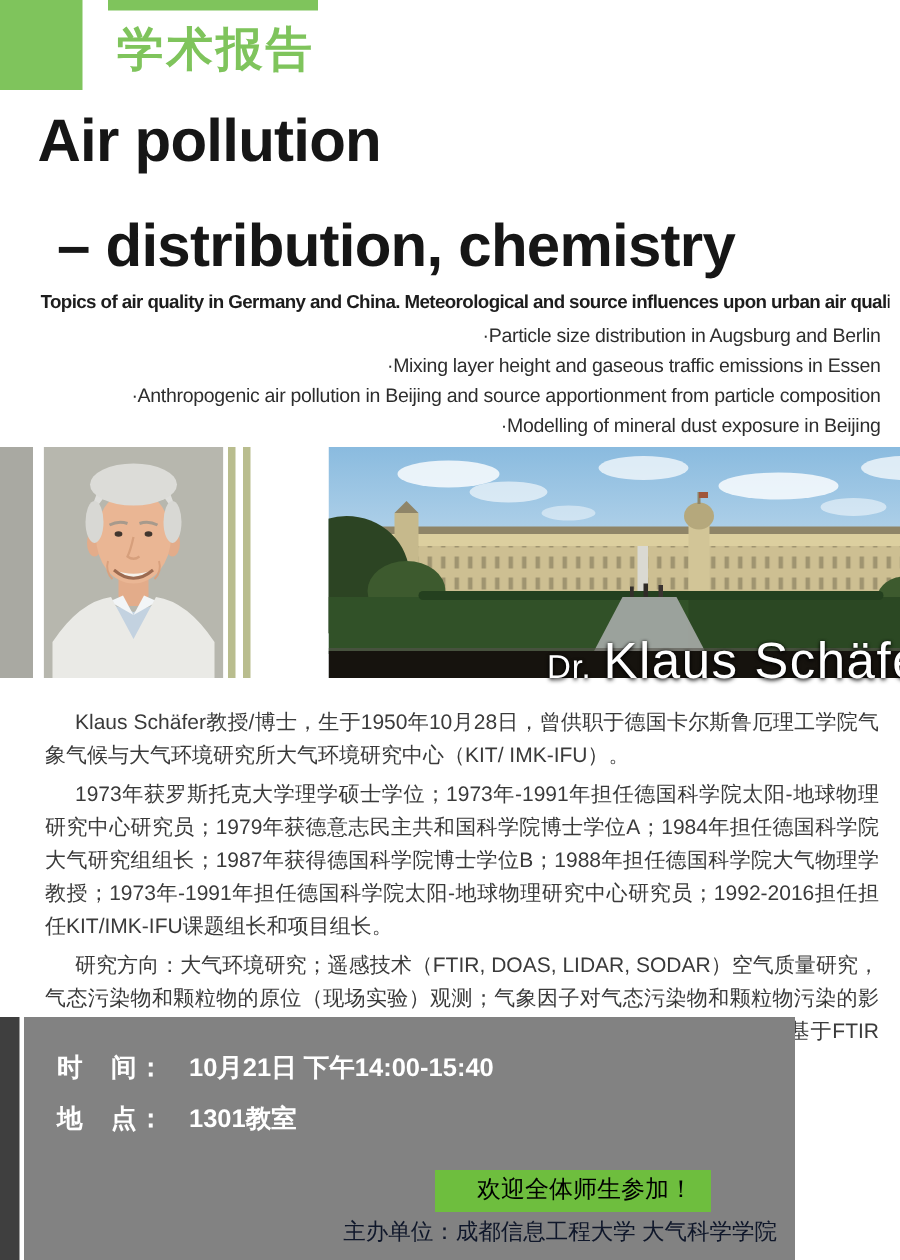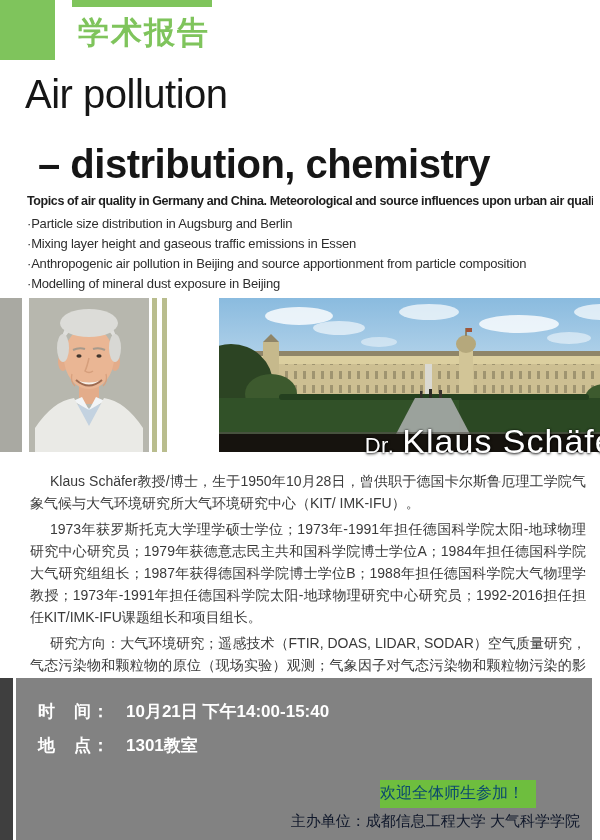--- a/index.html
+++ b/index.html
@@ -17,28 +17,28 @@
 
   
   .accent-square { position: absolute; left: 0; top: 0; width: 55px; height: 60px; background: #7fc45c; }
   .accent-bar    { position: absolute; left: 72px; top: 0; width: 140px; height: 7px; background: #7fc45c; }
   .tag-title {
     position: absolute; left: 78px; top: 12px;
     font-size: 31px; font-weight: 700; color: #7fc45c; letter-spacing: 2px;
   }
 
   
-  .title-line1 { position: absolute; left: 25px; top: 72px;  font-size: 40px; font-weight: 400; color: #161616; letter-spacing: -0.5px; }
+  .title-line1 { position: absolute; left: 25px; top: 72px;  font-size: 40px; font-weight: 700; color: #161616; letter-spacing: -0.5px; }
   .title-line2 { position: absolute; left: 38px; top: 142px; font-size: 40px; font-weight: 700; color: #161616; letter-spacing: -0.5px; }
   .subtitle {
     position: absolute; left: 27px; top: 194px; width: 566px;
     font-size: 12.5px; font-weight: 700; color: #1d1d1d;
     white-space: nowrap; letter-spacing: -0.4px; overflow: hidden;
   }
-  .topics { position: absolute; left: 27px; top: 214px; width: 560px; }
+  .topics { position: absolute; left: 27px; top: 214px; width: 560px; text-align: right; }
   .topic-item { font-size: 13px; color: #2d2d2d; line-height: 20px; letter-spacing: -0.2px; }
 
   
   .gray-strip   { position: absolute; left: 0;   top: 298px; width: 22px; height: 154px; background: #a9a9a2; }
   .portrait-box { position: absolute; left: 29px; top: 298px; width: 120px; height: 154px; overflow: hidden; }
   .olive-stripe-1 { position: absolute; left: 152px; top: 298px; width: 5px; height: 154px; background: #b9bd8e; }
   .olive-stripe-2 { position: absolute; left: 162px; top: 298px; width: 5px; height: 154px; background: #b9bd8e; }
   .building-box { position: absolute; left: 176px; top: 298px; width: 424px; height: 179px; overflow: hidden; padding-left: 43px; }
   .building-box svg, .portrait-box svg { display: block; }
 
@@ -53,31 +53,31 @@
   
   .bio {
     position: absolute; left: 26px; top: 466px; width: 564px;
     font-size: 14px; line-height: 22px; color: #3a3a3a;
     text-align: justify;
   }
   .bio p { margin: 4px; text-indent: 20px; }
 
   
   .footer-dark-strip { position: absolute; left: 0; top: 678px; width: 13px; height: 162px; background: #3f3f3f; }
-  .footer-panel { position: absolute; left: 16px; top: 678px; width: 576px; height: 162px; background: #828282; }
+  .footer-panel { position: absolute; left: 16px; top: 678px; width: 514px; height: 162px; background: #828282; }
   .info-row { position: absolute; left: 22px; color: #ffffff; font-weight: 700; font-size: 17px; white-space: nowrap; }
   .info-row-1 { top: 22px; }
   .info-row-2 { top: 56px; text-align: right; }
   .info-row-3 { top: 90px; }
   .info-label { letter-spacing: 1px; }
   .info-value { margin-left: 16px; }
   .welcome-badge {
     position: absolute; right: 56px; top: 102px;
-    background: #6ebe3e; color: #0c4a6e;
-    font-size: 16px; padding: 3px 12px 4px 0; white-space: nowrap;
+    background: #6ebe3e; color: #000000;
+    font-size: 16px; padding: 3px 12px 4px 28px; white-space: nowrap;
   }
   .host-line {
     position: absolute; right: 12px; top: 134px;
     color: #0f172a; font-size: 15px; white-space: nowrap;
   }
 </style>
 </head>
 <body>
 
 <div class="poster">

